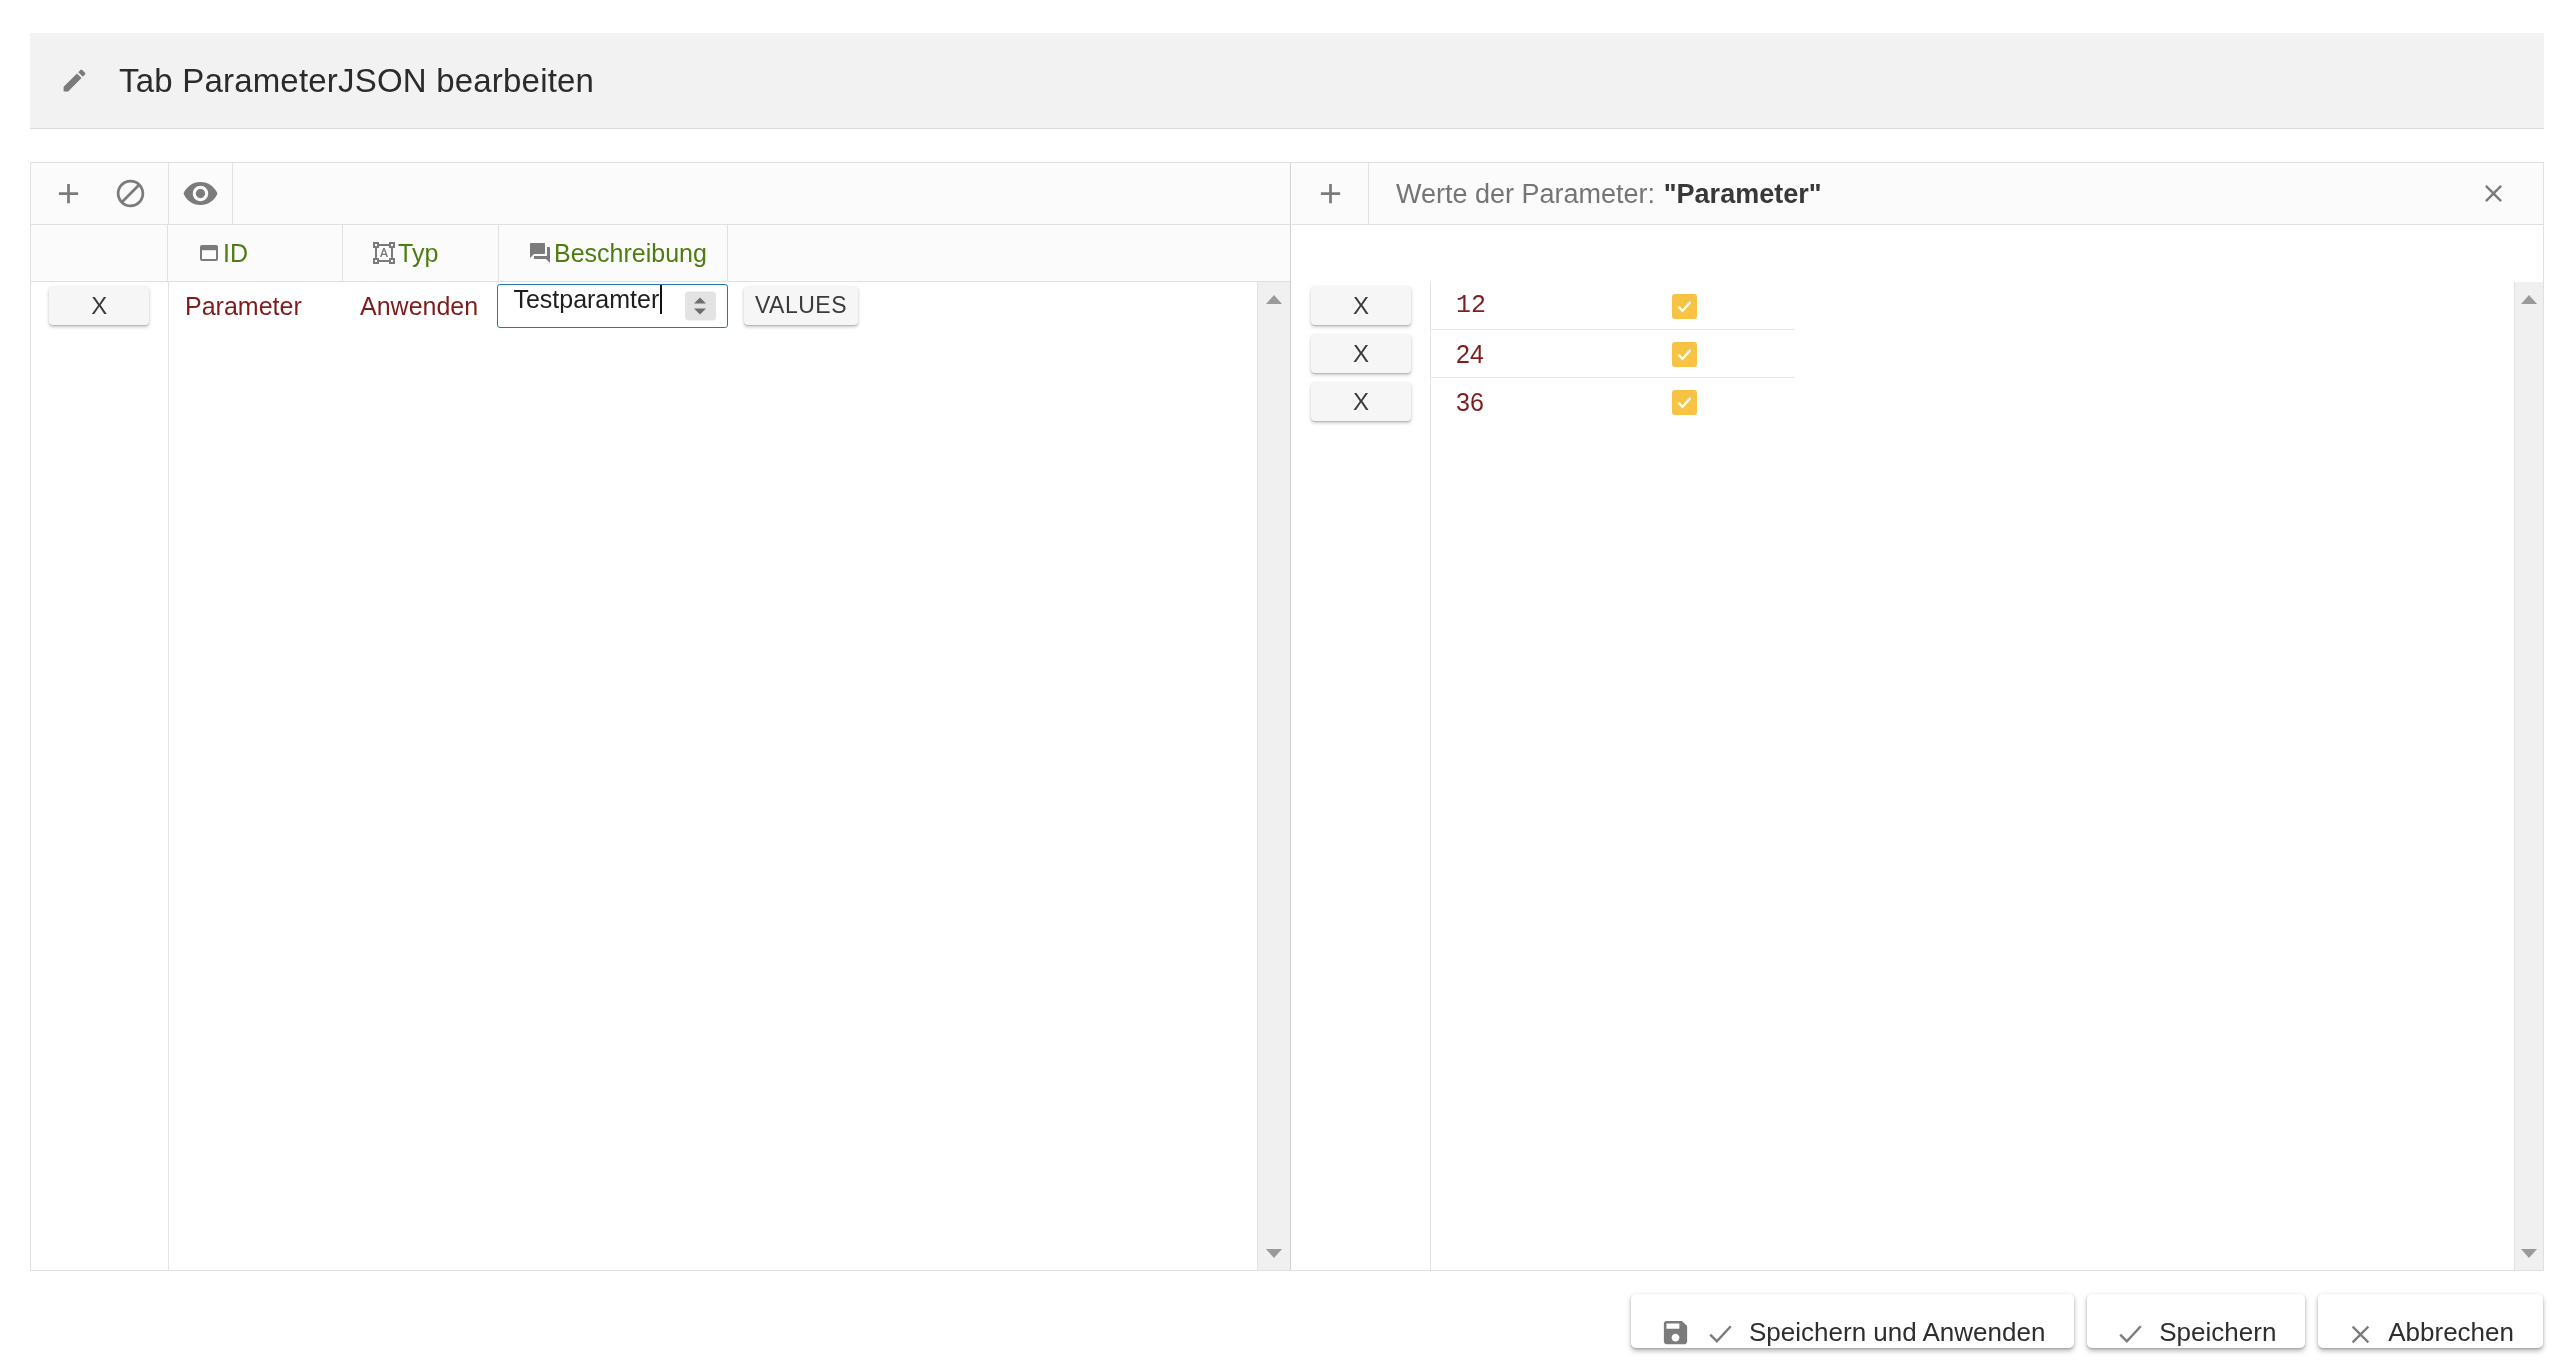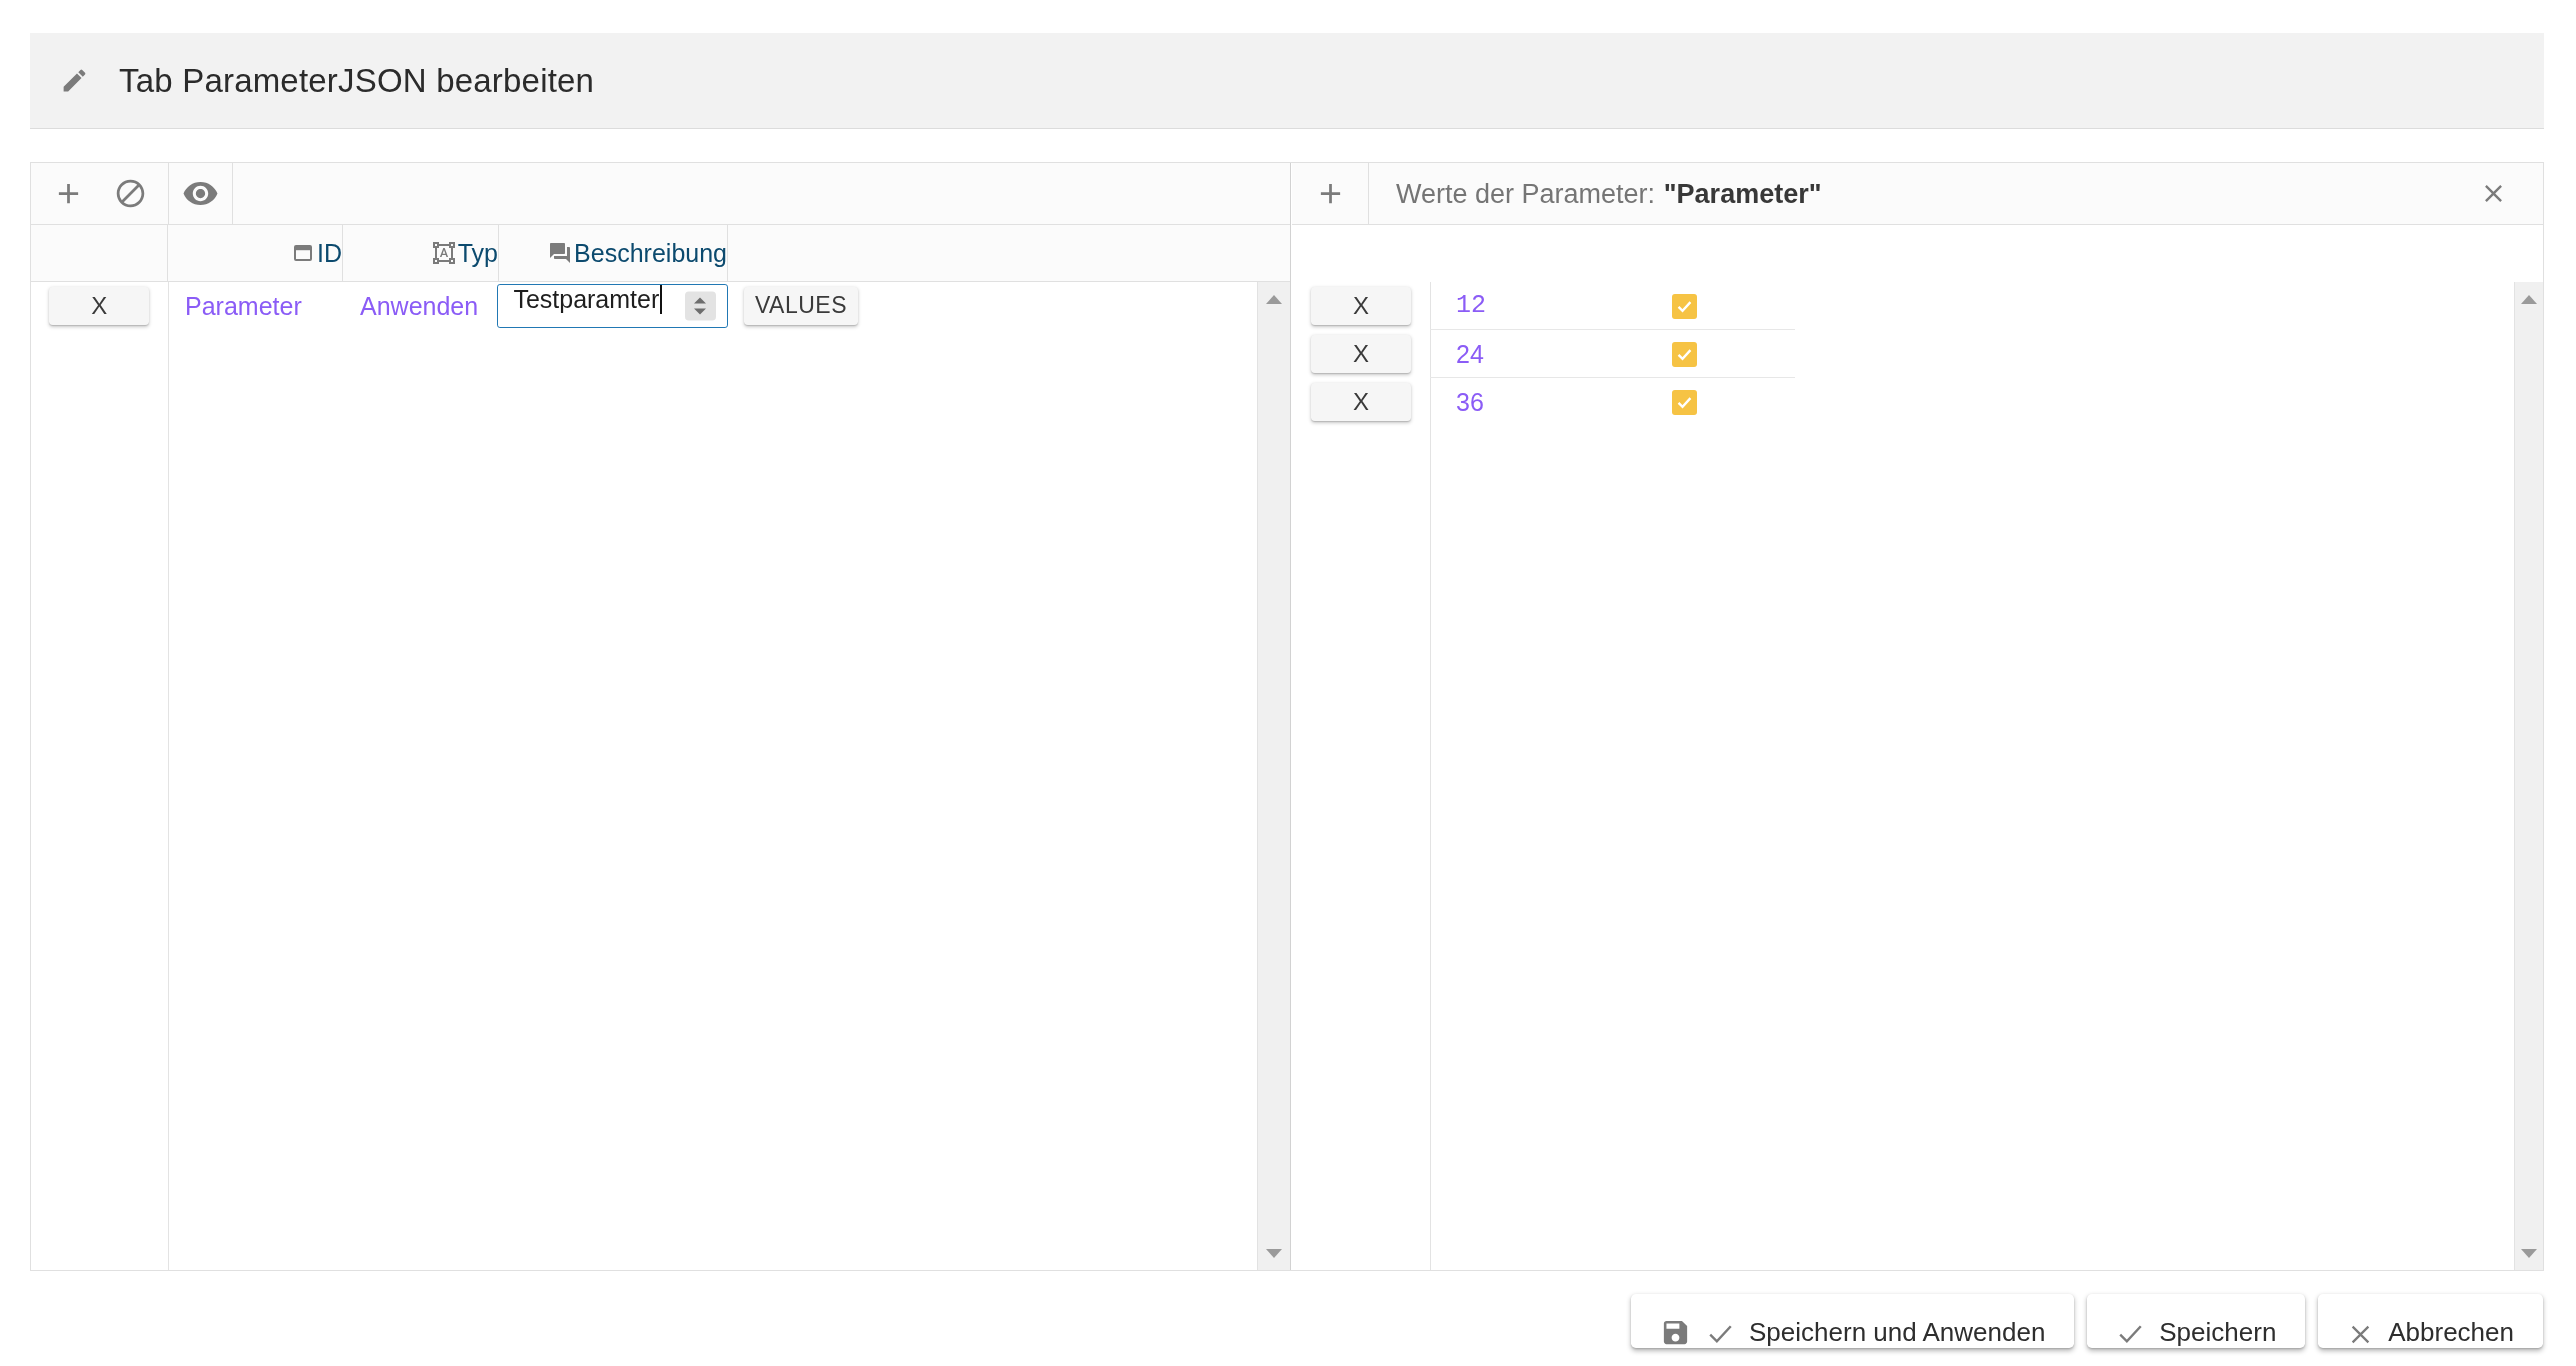--- a/index.html
+++ b/index.html
@@ -19,30 +19,30 @@
   .left-panel  { left:0; width:1260px; border-right:1px solid #d2d2d2; }
   .right-panel { left:1261px; right:0; }
 
   .toolbar-row { position:relative; height:62px; background:#fbfbfb; border-bottom:1px solid #e0e0e0; }
   .header-row  { position:relative; height:57px; background:#fbfbfb; border-bottom:1px solid #e0e0e0; display:flex; }
   .tbody { position:absolute; top:119px; bottom:0; left:0; right:0; background:#fff; }
 
   .tcell { position:absolute; top:0; bottom:0; border-right:1px solid #e0e0e0;
     display:flex; align-items:center; justify-content:center; }
   .hcell { height:100%; border-right:1px solid #e0e0e0; display:flex; align-items:center;
-    padding-left:29px; gap:2px; font-size:25px; color:#0c4a6e;justify-content:flex-end; }
+    padding-left:29px; gap:2px; font-size:25px; color:#4d7c0f; }
   .hcell.empty { padding-left:0; }
   .hcell.last { border-right:none; flex:1; }
 
   
   .left-panel  .tbody::before { content:''; position:absolute; left:137px; top:0; bottom:0; width:1px; background:#e3e3e3; }
   .right-panel .tbody::before { content:''; position:absolute; left:138px; top:0; bottom:0; width:1px; background:#e3e3e3; }
 
   .trow { position:relative; height:48px; }
-  .rowtext { position:absolute; top:0; height:48px; line-height:48px; font-size:25px; color:#8b5cf6; }
+  .rowtext { position:absolute; top:0; height:48px; line-height:48px; font-size:25px; color:#7f1d1d; }
 
   .mini-btn { background:#f6f6f6; border:none; border-radius:3.8px; cursor:pointer;
     box-shadow:0 1px 1px rgba(0,0,0,.13), 0 1.9px 3.8px rgba(0,0,0,.22);
     font-size:24px; color:#3a3a3a; font-family:inherit;
     display:flex; align-items:center; justify-content:center; position:absolute; }
   .del-btn { left:18.3px; top:4.8px; width:100px; height:38px; }
   .values-btn { left:713px; top:4.8px; width:114px; height:38px; font-size:23px; letter-spacing:0.5px; }
 
   
   .desc-input { position:absolute; left:466px; top:1.9px; width:231px; height:44px;

